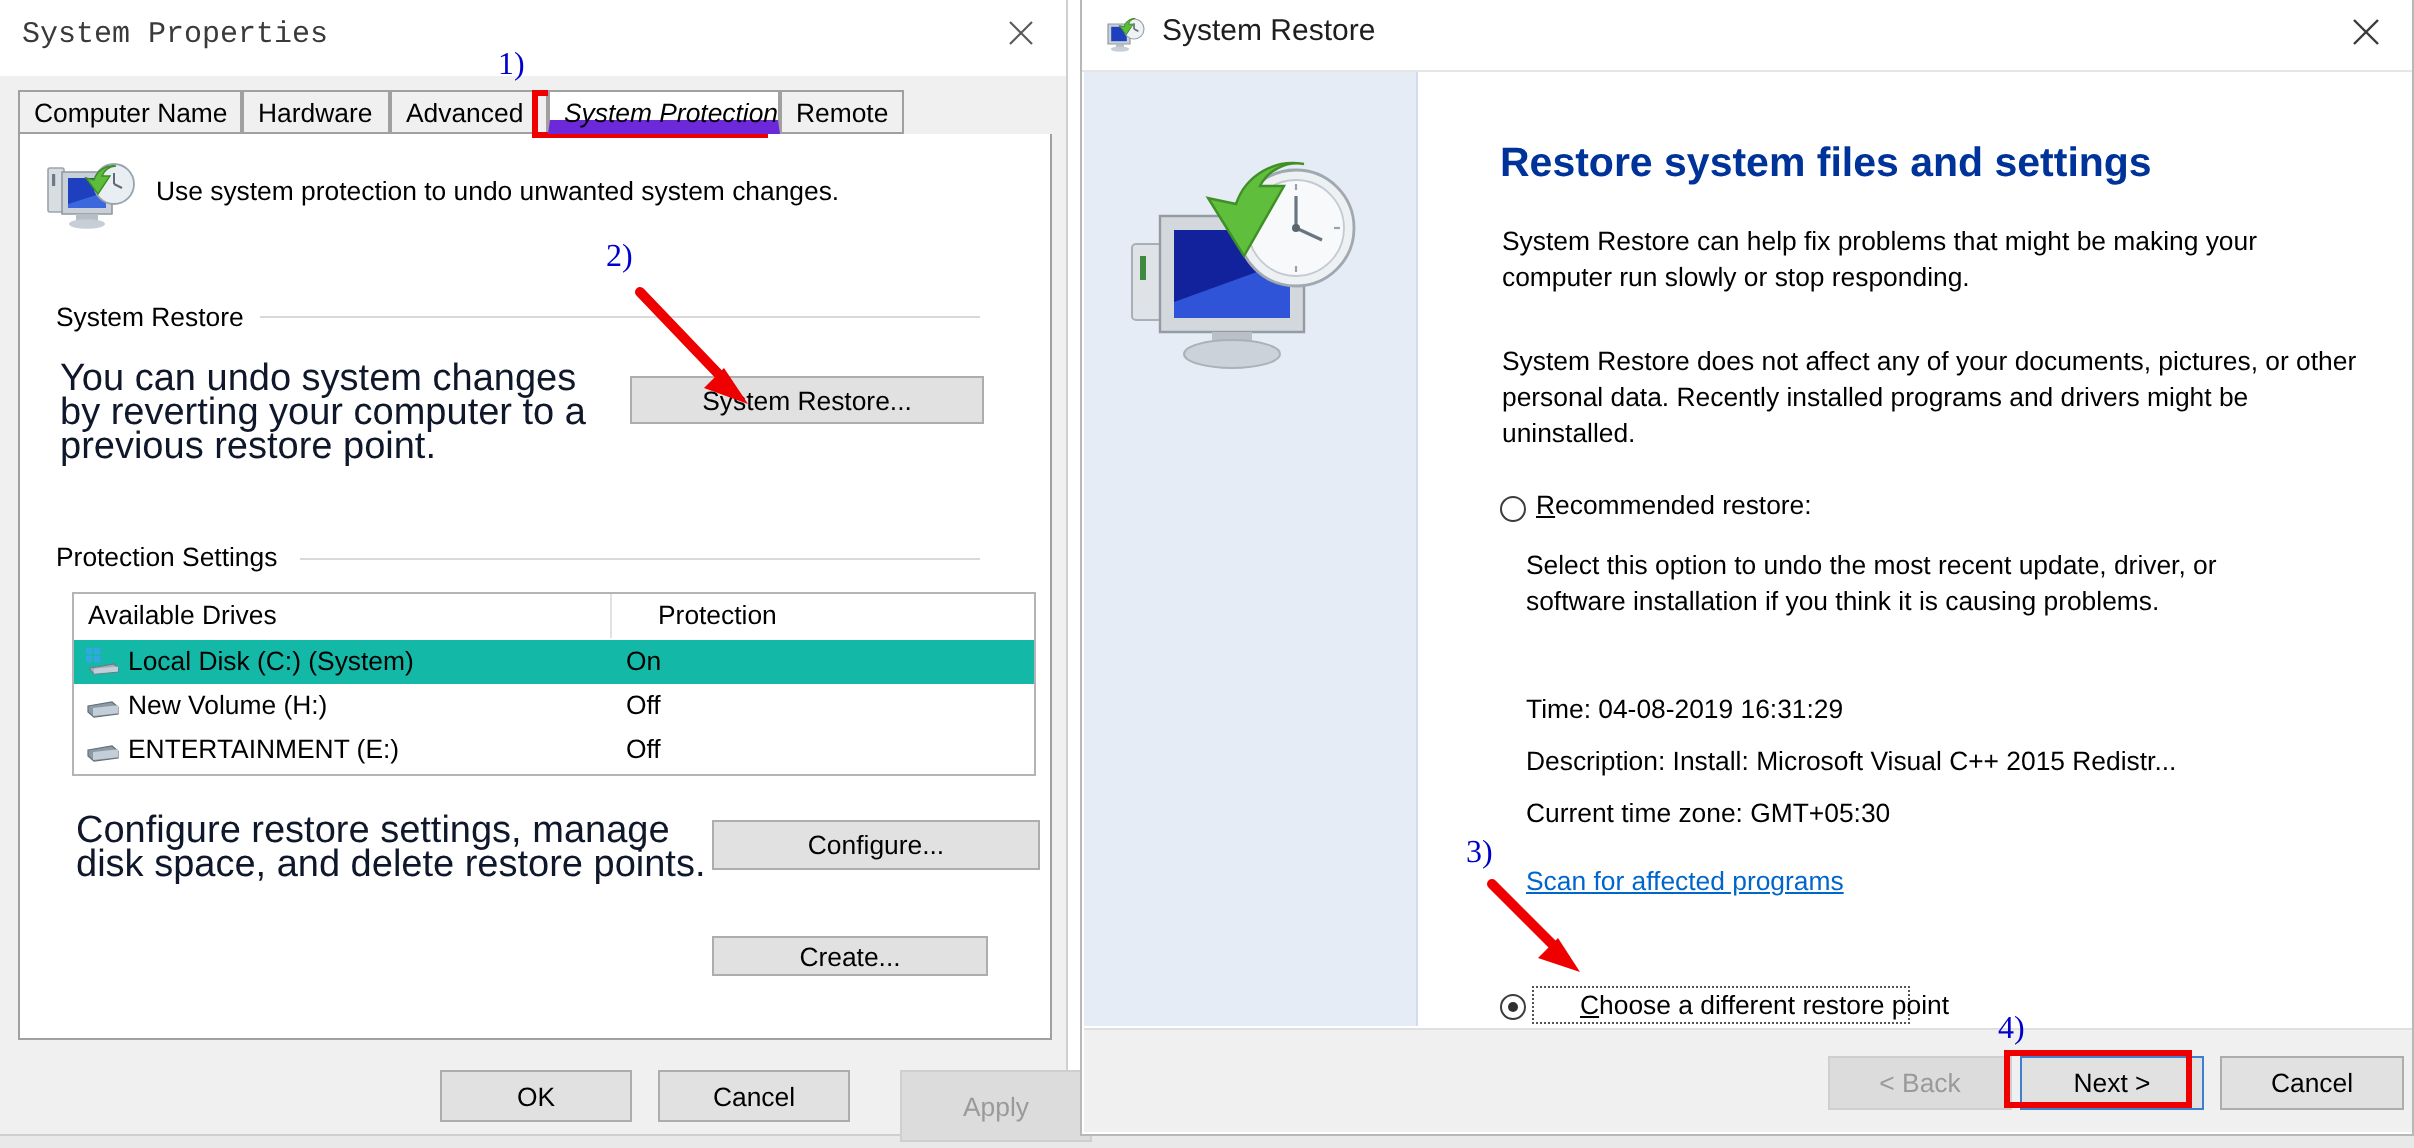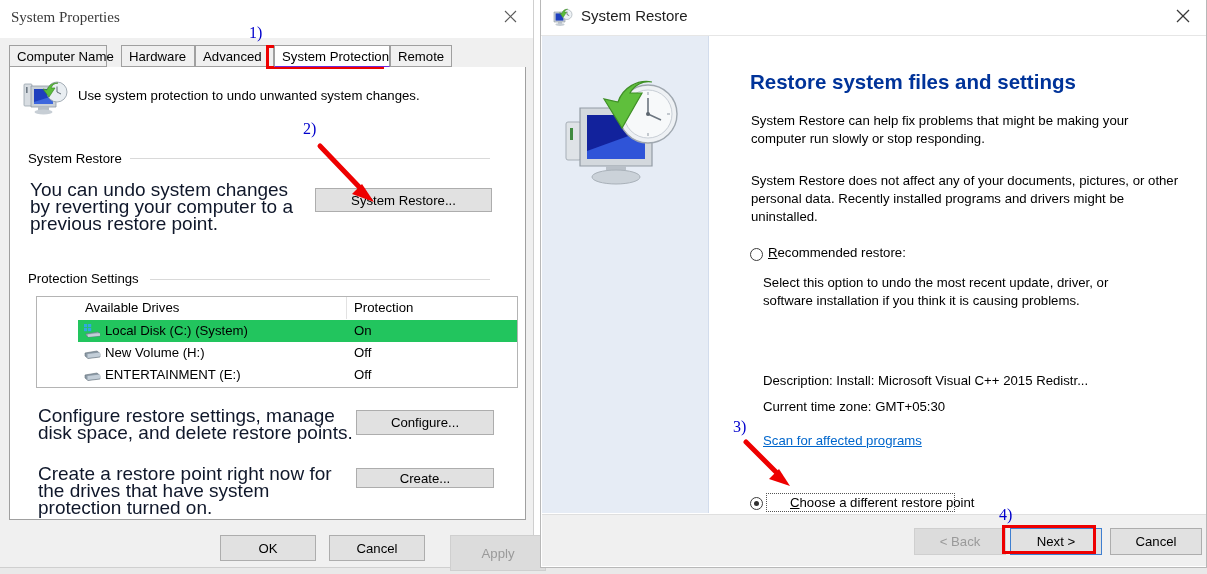--- a/index.html
+++ b/index.html
@@ -58,21 +58,21 @@
   #sysprops .titlebar {
     position: relative;
     height: 38px;
     background: #ffffff;
   }
   #sysprops .title-text {
     position: absolute;
     left: 11px; top: 9px;
     font-size: 15px;
     color: #3a3a3a;
-    font-family: Liberation Serif, serif;
+    font-family: Liberation Mono, monospace;
   }
   #sysprops .close-btn {
     position: absolute;
     right: 0; top: 0;
     width: 46px; height: 32px;
     display: flex; align-items: center; justify-content: center;
     color: #5a5a5a;
     font-size: 17px;
     cursor: default;
   }
@@ -94,22 +94,23 @@
     font-size: 13.2px;
     color: #000;
     background: #f0f0f0;
     border: 1px solid #a0a0a0;
     box-sizing: border-box;
     white-space: nowrap;
     cursor: default;
   }
   .tab.active {
     background: #ffffff;
-    border-bottom: 1px solid #6d28d9;
+    border-bottom: 7px solid #6d28d9;
     z-index: 3;
+    font-style: italic;
   }
 
   .tabpage {
     position: absolute;
     left: 9px; top: 67px;
     width: 517px; height: 453px;
     background: #ffffff;
     border: 1px solid #a0a0a0;
     border-top: none;
     box-sizing: border-box;
@@ -176,32 +177,32 @@
     height: 22px;
     position: relative;
     border-bottom: 1px solid #ffffff;
   }
   .dl-header .col1,
   .dl-header .col2 {
     position: absolute; top: 3px;
     font-size: 13.2px; color: #000;
   }
   .dl-header .col1 { left: 7px; }
-  .dl-header .col2 { left: 276px; }
+  .dl-header .col2 { left: 292px; }
   .dl-vline {
     position: absolute;
     left: 268px; top: 0;
     width: 1px; height: 22px;
     background: #e2e2e2;
   }
   .dl-row {
     position: relative;
     height: 22px;
   }
-  .dl-row.selected { background: #22c55e; }
+  .dl-row.selected { background: #14b8a6; }
   .dl-row .dicon {
     position: absolute;
     left: 5px; top: 3px;
     width: 18px; height: 16px;
   }
   .dl-row .dname {
     position: absolute;
     left: 27px; top: 3px;
     font-size: 13.2px; color: #000;
     white-space: nowrap;
@@ -367,21 +368,21 @@
     <div class="title-text">System Properties</div>
     <div class="close-btn">
       <svg width="13" height="13" viewBox="0 0 13 13" aria-hidden="true">
         <line x1="1" y1="1" x2="12" y2="12" stroke="#5a5a5a" stroke-width="1.1"></line>
         <line x1="12" y1="1" x2="1" y2="12" stroke="#5a5a5a" stroke-width="1.1"></line>
       </svg>
     </div>
   </div>
 
   <div class="tabstrip">
-    <div class="tab" style="left:0px;width:98px;">Computer Name</div>
+    <div class="tab" style="left:0px;width:112px;">Computer Name</div>
     <div class="tab" style="left:112px;width:74px;">Hardware</div>
     <div class="tab" style="left:186px;width:79px;">Advanced</div>
     <div class="tab active" style="left:265px;width:116px;">System Protection</div>
     <div class="tab" style="left:381px;width:62px;">Remote</div>
   </div>
 
   <div class="tabpage">
 
     <div class="prot-icon">
       <svg width="48" height="42" viewBox="0 0 48 42">
@@ -403,21 +404,21 @@
     <div class="group-label" style="left:18px; top:84px;">System Restore</div>
     <div class="group-rule" style="left:120px; top:91px; width:360px;"></div>
 
     <div class="body-text" style="left:20px; top:114px; width:270px;">You can undo system changes by reverting your computer to a previous restore point.</div>
 
     <div class="winbtn" style="left:305px; top:121px; width:177px; height:24px;">System Restore...</div>
 
     <div class="group-label" style="left:18px; top:204px;">Protection Settings</div>
     <div class="group-rule" style="left:140px; top:212px; width:340px;"></div>
 
-    <div class="drivelist" style="left:26px; top:229px; width:482px; height:92px;padding-left:41px;">
+    <div class="drivelist" style="left:26px; top:229px; width:482px; height:92px;">
       <div class="dl-header">
         <div class="dl-vline"></div>
         <div class="col1">Available Drives</div>
         <div class="col2">Protection</div>
       </div>
 
       <div class="dl-row selected">
         <div class="dicon">
           <svg width="18" height="15" viewBox="0 0 18 15">
             <rect x="1" y="1" width="3.2" height="3.2" fill="#31a8e0"></rect>
@@ -449,23 +450,22 @@
             <path d="M2,8 L14,6 L17,8.5 L17,12 L5,13.5 L2,11 Z" fill="#8c9aa6" stroke="#626f79" stroke-width="0.6"></path>
             <path d="M4.5,9 L17,7.6 L17,11.6 L4.5,13 Z" fill="#c3ced8"></path>
           </svg>
         </div>
         <div class="dname">ENTERTAINMENT (E:)</div>
         <div class="dprot">Off</div>
       </div>
     </div>
 
     <div class="body-text" style="left:28px; top:340px; width:315px;">Configure restore settings, manage disk space, and delete restore points.</div>
-    <div class="winbtn" style="left:346px; top:343px; width:138px; height:25px;">Configure...</div>
-
-    <div class="body-text" style="left:28px; top:398px; width:315px;">Create a restore point right now for the drives that have system protection turned on.</div>
+    <div class="winbtn" style="left:346px; top:343px; width:164px; height:25px;">Configure...</div>
+
     <div class="winbtn" style="left:346px; top:401px; width:138px; height:20px;">Create...</div>
   </div>
 
   <div class="winbtn" style="left:220px; top:535px; width:96px; height:26px;">OK</div>
   <div class="winbtn" style="left:329px; top:535px; width:96px; height:26px;">Cancel</div>
   <div class="winbtn disabled" style="left:450px; top:535px; width:96px; height:36px;">Apply</div>
 </div>
 
 <div id="sysrestore">
 
@@ -525,20 +525,21 @@
       <div class="sr-p" style="left:41px; top:76px; width:418px;">System Restore can help fix problems that might be making your computer run slowly or stop responding.</div>
       <div class="sr-p" style="left:41px; top:136px; width:430px;">System Restore does not affect any of your documents, pictures, or other personal data. Recently installed programs and drivers might be uninstalled.</div>
 
       <div class="radio-outer" style="left:40px; top:212px;"></div>
       <div class="radio-label" style="left:58px; top:209px;">
         <span class="acc">R</span><span>ecommended restore:</span>
       </div>
 
       <div class="sr-p" style="left:53px; top:238px; width:390px;">Select this option to undo the most recent update, driver, or software installation if you think it is causing problems.</div>
 
+      <div class="sr-p" style="left:53px; top:310px;">Time: 04-08-2019 16:31:29</div>
       <div class="sr-p" style="left:53px; top:336px;">Description: Install: Microsoft Visual C++ 2015 Redistr...</div>
       <div class="sr-p" style="left:53px; top:362px;">Current time zone: GMT+05:30</div>
 
       <div class="sr-link" style="left:53px; top:397px;">Scan for affected programs</div>
 
       <div class="radio-outer checked" style="left:40px; top:461px;"></div>
       <div class="focus-box" style="left:56px; top:457px; width:189px; height:19px;"></div>
       <div class="radio-label" style="left:60px; top:459px;margin-left:20px;">
         <span class="acc">C</span><span>hoose a different restore point</span>
       </div>

